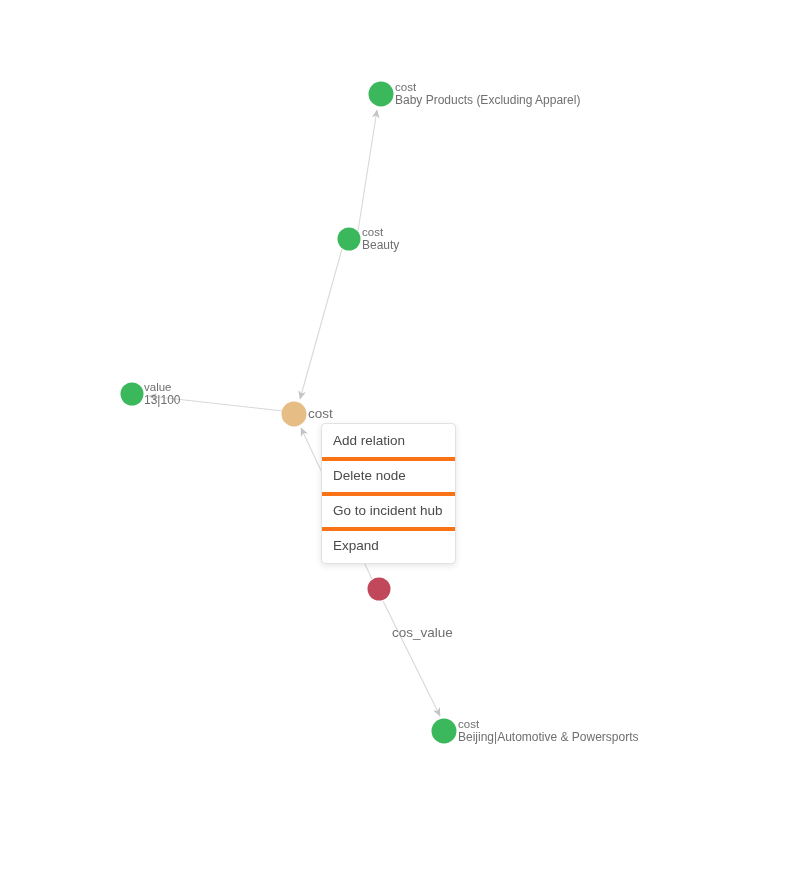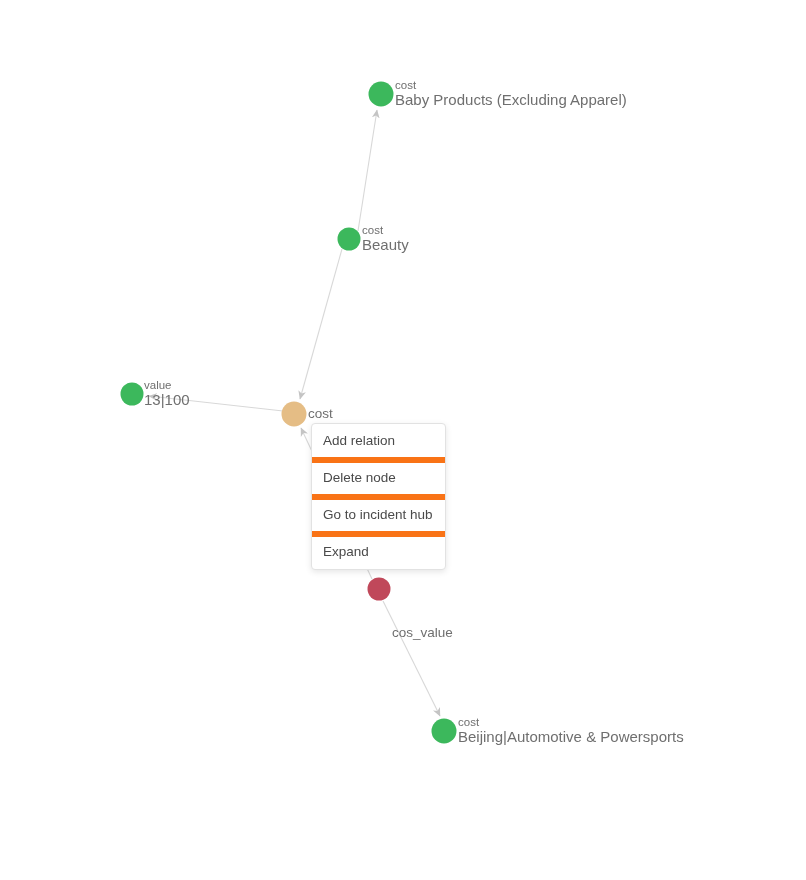--- a/index.html
+++ b/index.html
@@ -46,46 +46,47 @@
     line-height: 1.12;
     transform: translateY(-50%);
   }
   .node-label .kind {
     display: block;
     font-size: 11.5px;
     color: #6f6f6f;
   }
   .node-label .name {
     display: block;
-    font-size: 15px;
+    font-size: 12px;
     color: #6f6f6f;
   }
   .node-label.single .name {
     font-size: 13.5px;
   }
   
   #context-menu {
     position: absolute;
     background: #ffffff;
     border: 1px solid #e2e2e2;
     border-radius: 4px;
     box-shadow: 0 2px 6px rgba(0,0,0,0.10);
     padding: 2px 0;
     min-width: 122px;
+    margin-left: 10px;
   }
   .menu-item {
     font-size: 13.5px;
     color: #4a4a4a;
     padding: 8px 12px 8px 11px;
     line-height: 1.1;
     cursor: default;
     white-space: nowrap;
   }
   .menu-item + .menu-item {
-    border-top: 6px solid #f97316;
+    border-top: 4px solid #f97316;
   }
 </style>
 </head>
 <body>
 
 <div id="graph-canvas">
 
   <svg id="edge-layer" width="806" height="880" viewBox="0 0 806 880">
     <defs>
       <marker id="arrowhead" markerWidth="9" markerHeight="9" refX="8" refY="4.5" orient="auto" markerUnits="userSpaceOnUse">

